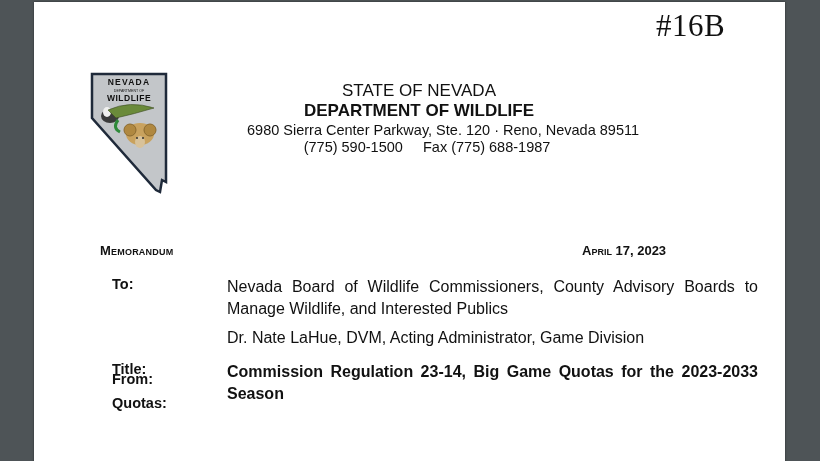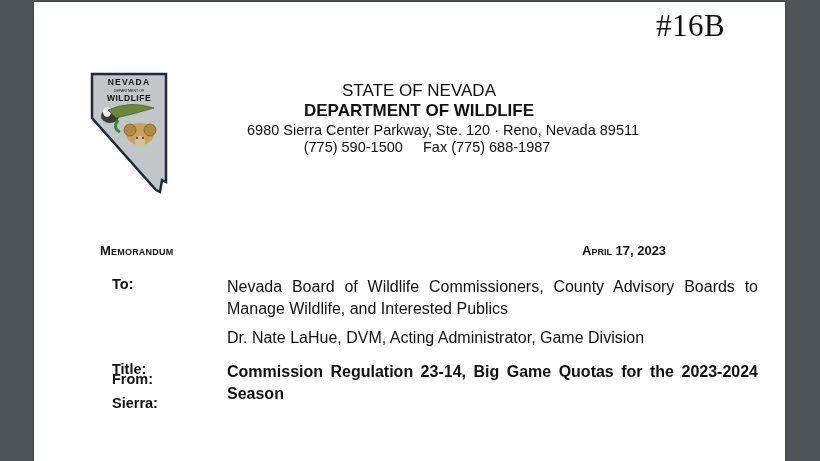--- a/index.html
+++ b/index.html
@@ -88,17 +88,17 @@
   <div class="memo-label">Memorandum</div>
   <div class="memo-date">April 17, 2023</div>
 
   <div class="field-label" style="top:274px;">To:</div>
   <div class="field-value" style="top:274px;">Nevada Board of Wildlife Commissioners, County Advisory Boards to Manage Wildlife, and Interested Publics</div>
 
   <div class="field-label" style="top:325px;margin-top:44px;">From:</div>
   <div class="field-value" style="top:325px;">Dr. Nate LaHue, DVM, Acting Administrator, Game Division</div>
 
   <div class="field-label" style="top:359px;">Title:</div>
-  <div class="field-value bold" style="top:359px;">Commission Regulation 23-14, Big Game Quotas for the 2023-2024 Season</div>
+  <div class="field-value bold" style="top:359px;">Commission Regulation 23-14, Big Game Quotas for the 2023-2033 Season</div>
 
-  <div class="field-label" style="top:393px;">Sierra:</div>
+  <div class="field-label" style="top:393px;">Quotas:</div>
 
 </div>
 
 </body></html>

